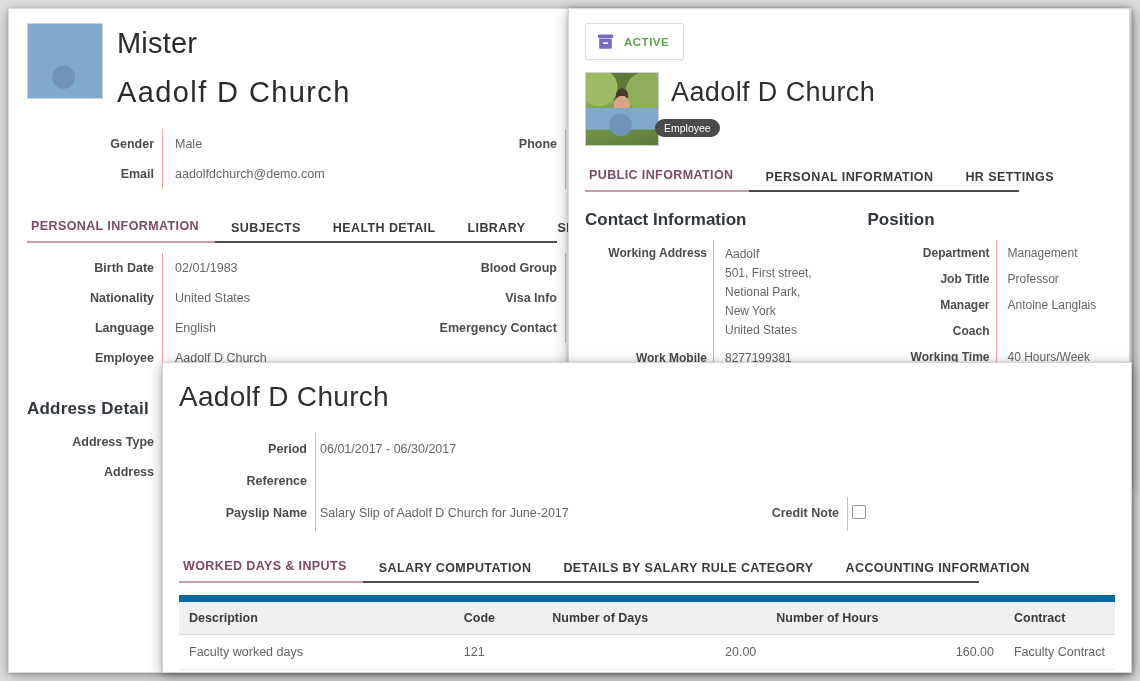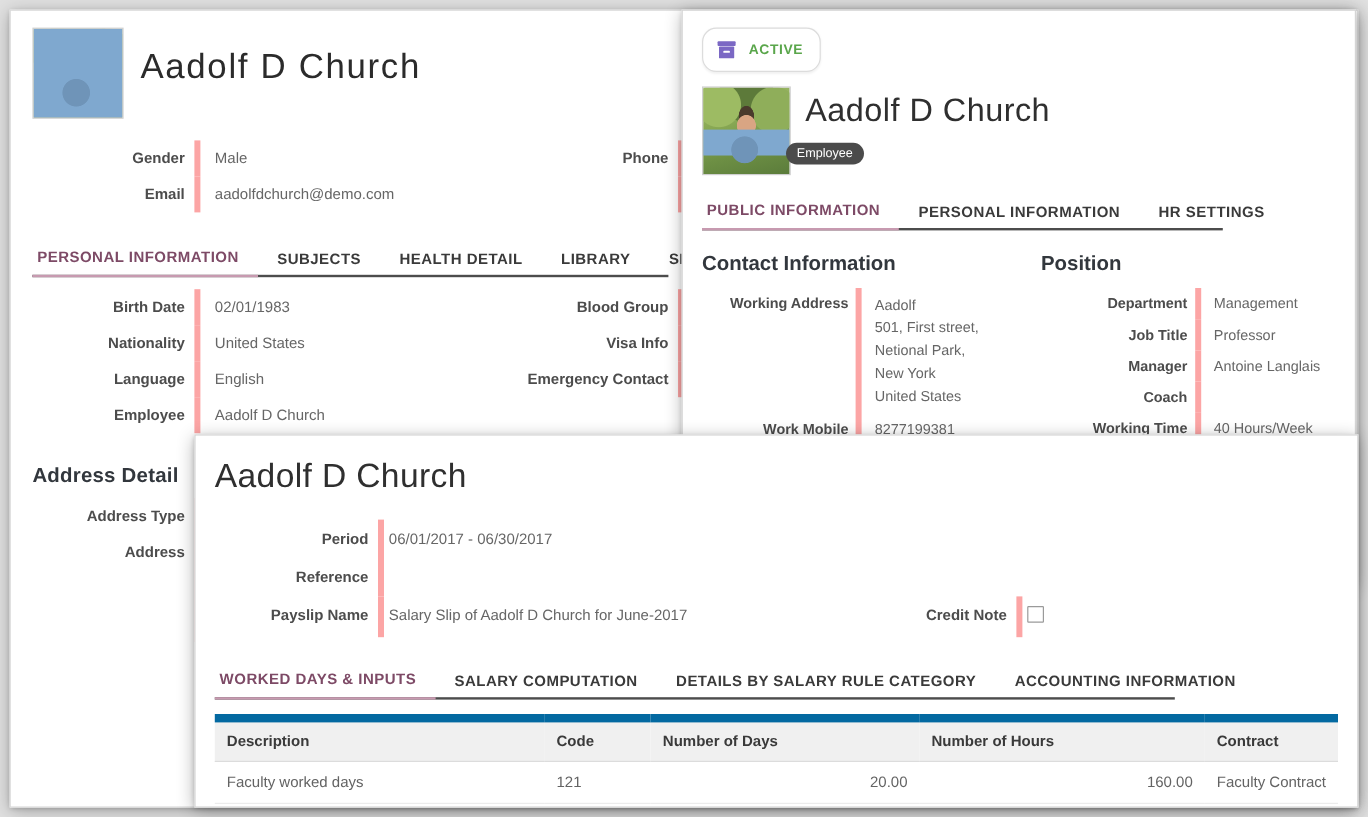--- a/index.html
+++ b/index.html
@@ -68,21 +68,21 @@
     grid-template-columns: 135px 268px 135px 1fr;
     column-gap: 0; row-gap: 0;
     margin-top: 18px;
   }
   .flabel {
     font-size: 12.5px; font-weight: bold; color: #4c4c4c;
     padding: 7px 8px 7px 0; line-height: 16px; text-align: right;
   }
   .fval {
     font-size: 12.5px; color: #666; padding: 7px 10px 7px 12px;
-    line-height: 16px; border-left: 5px solid #fca5a5;
+    line-height: 16px; border-left: 1px solid #fca5a5;
     white-space: nowrap; overflow: hidden;
   }
 
   
   .tabs {
     display: flex; align-items: flex-end;
     border-bottom: 2px solid #4c4c4c;
     margin-top: 22px;
   }
   .tab {
@@ -103,21 +103,21 @@
   
   #employee-window {
     left: 568px; top: 8px;
     width: 562px; height: 479px;
     border: 1px solid #d5d5d5;
   }
   .ew-pad { padding: 14px 16px 0 16px; }
   .stat-btn {
     display: inline-flex; align-items: center;
     border: 1px solid #dcdcdc; background: #fff;
-    padding: 8px 14px 8px 10px; border-radius: 12px;
+    padding: 8px 14px 8px 10px; border-radius: 2px;
     box-shadow: 0 1px 2px rgba(0,0,0,0.06);
   }
   .archive-icon { width: 19px; height: 19px; margin-right: 9px; display:block; }
   .stat-btn-label {
     font-size: 11.5px; font-weight: bold; color: #5aa64b;
     letter-spacing: .5px;
   }
   .ew-head { display: flex; align-items: flex-start; margin-top: 12px; }
   .avatar-md {
     width: 74px; height: 74px; flex: 0 0 74px;
@@ -189,20 +189,21 @@
 <body>
 
 <div id="root">
 
   <div class="window" id="faculty-card">
     <div class="card-pad">
 
       <div class="rec-head">
         <div class="avatar-lg"></div>
         <div class="rec-titles">
+          <div class="rec-title-1">Mister</div>
           <div class="rec-title-2">Aadolf D Church</div>
         </div>
       </div>
 
       <div class="fgrid">
         <div class="flabel">Gender</div>
         <div class="fval">Male</div>
         <div class="flabel">Phone</div>
         <div class="fval"></div>
 

